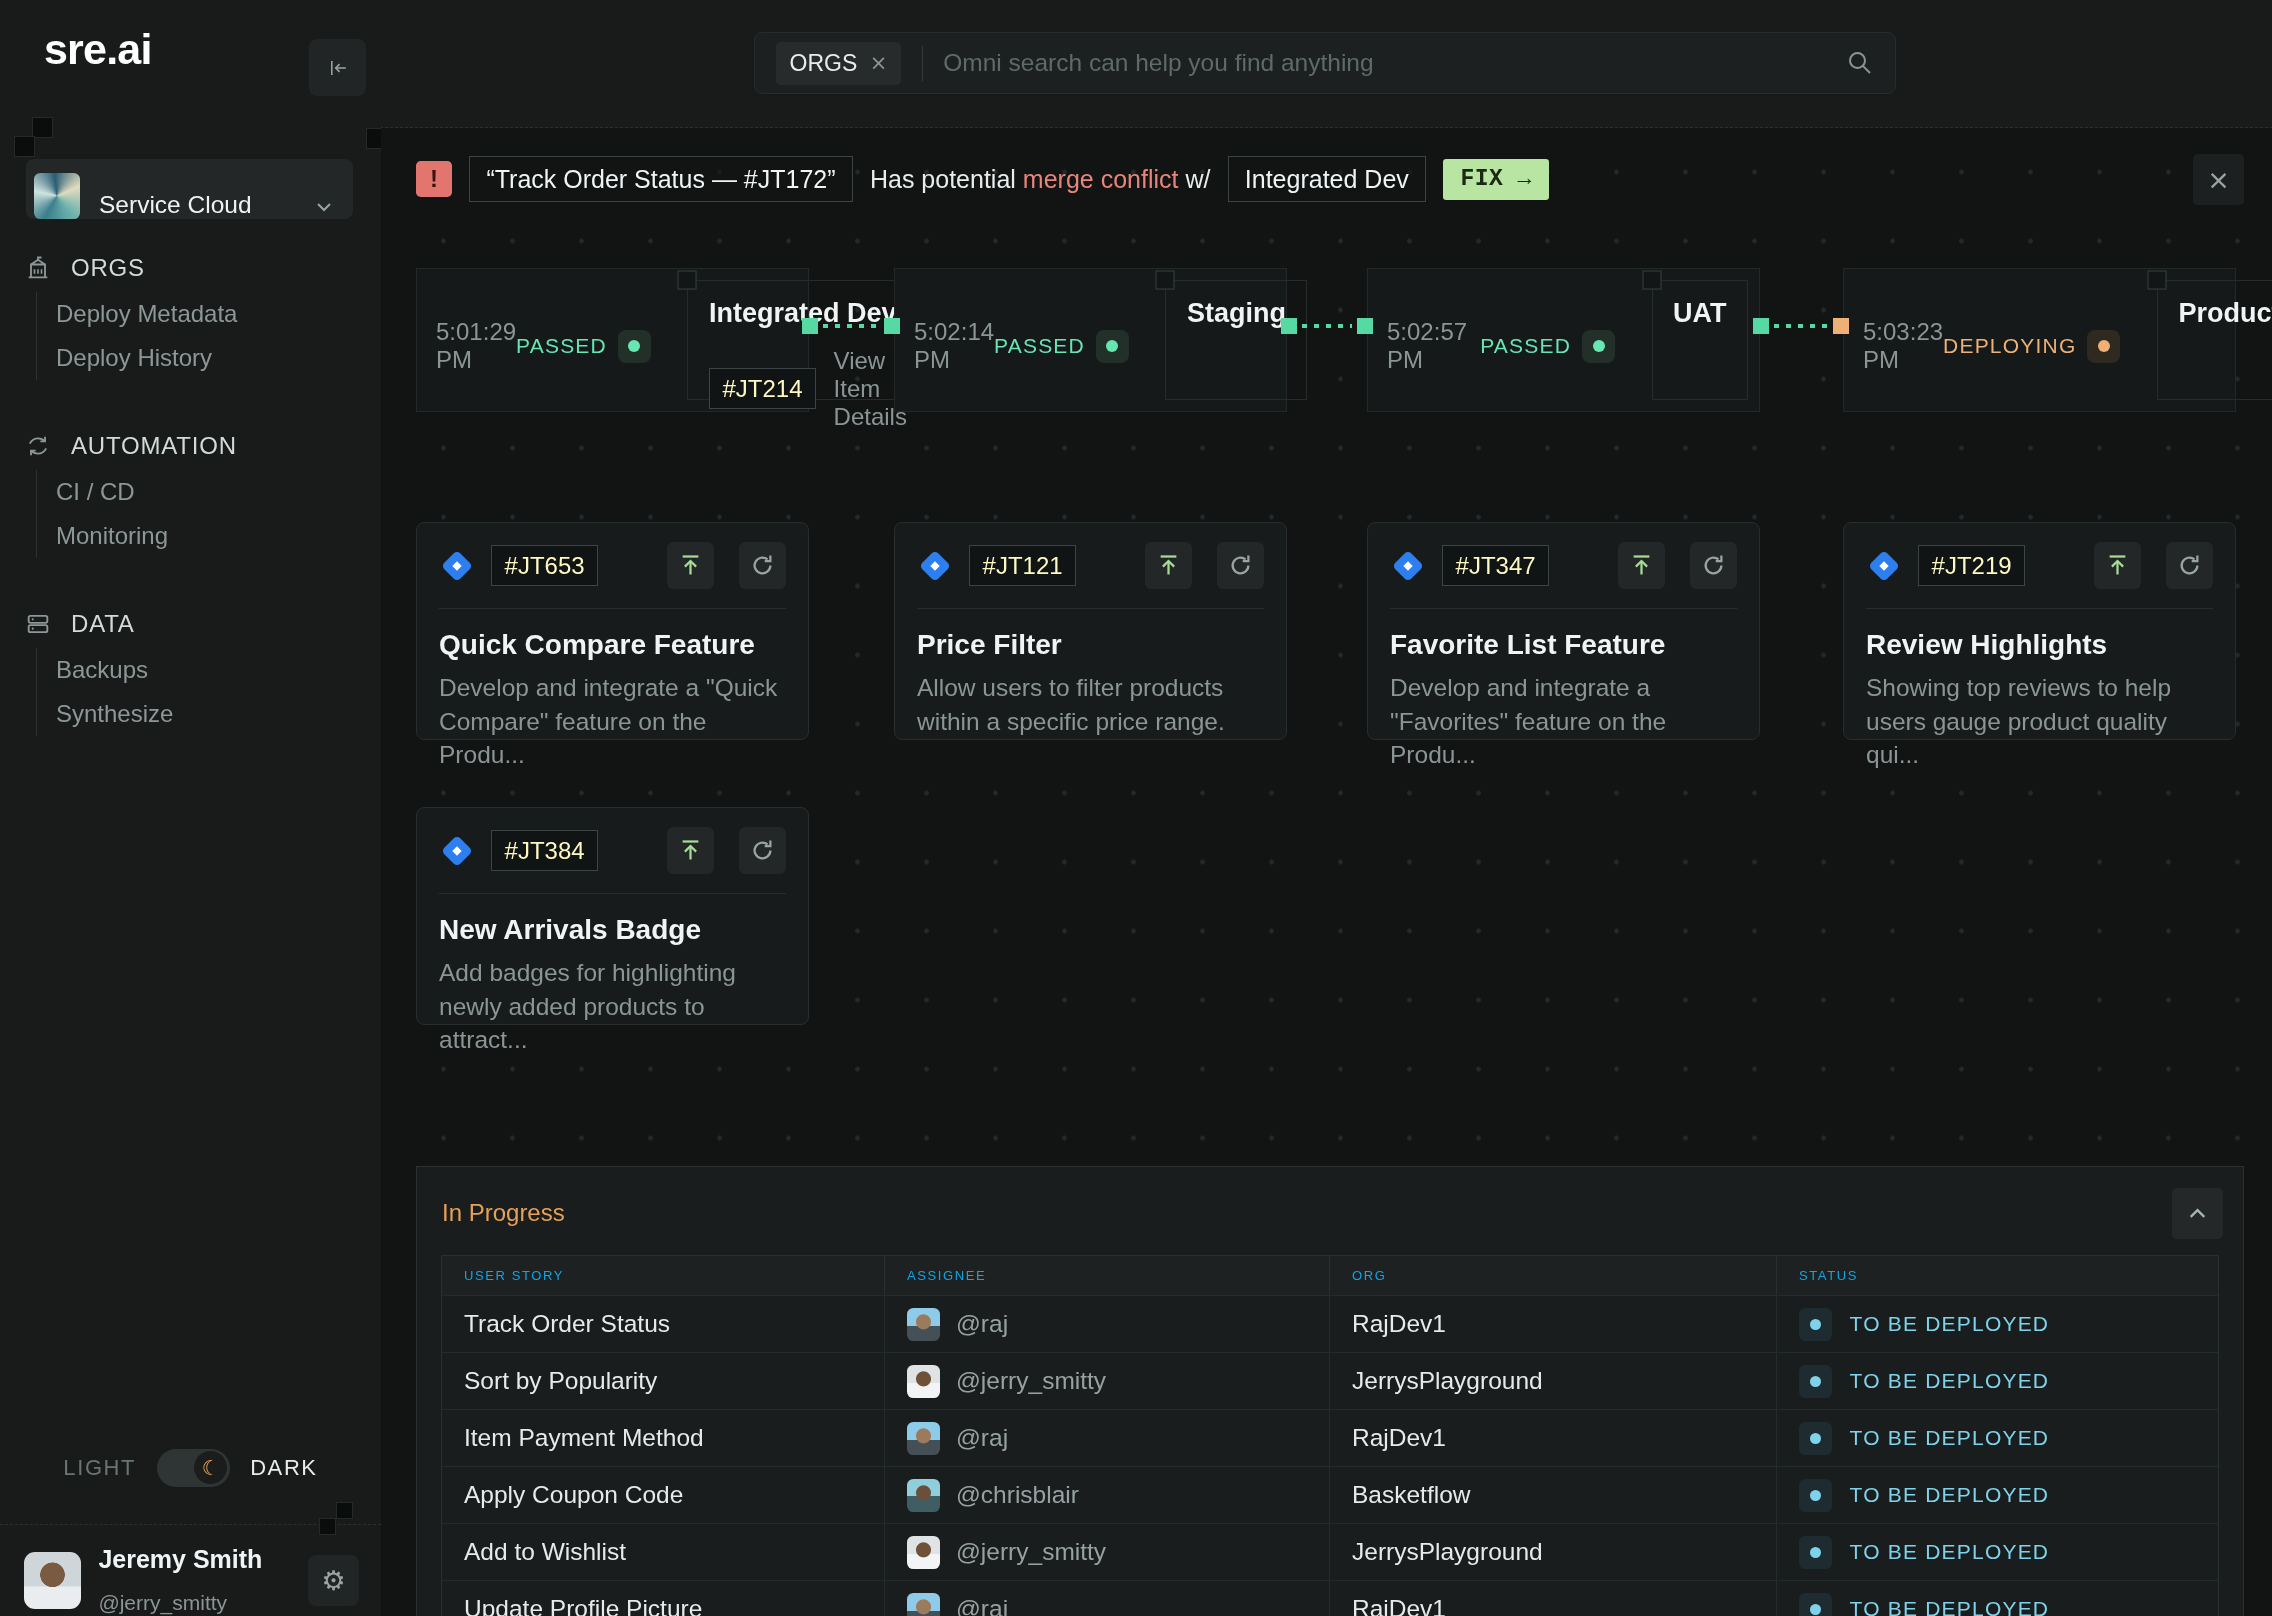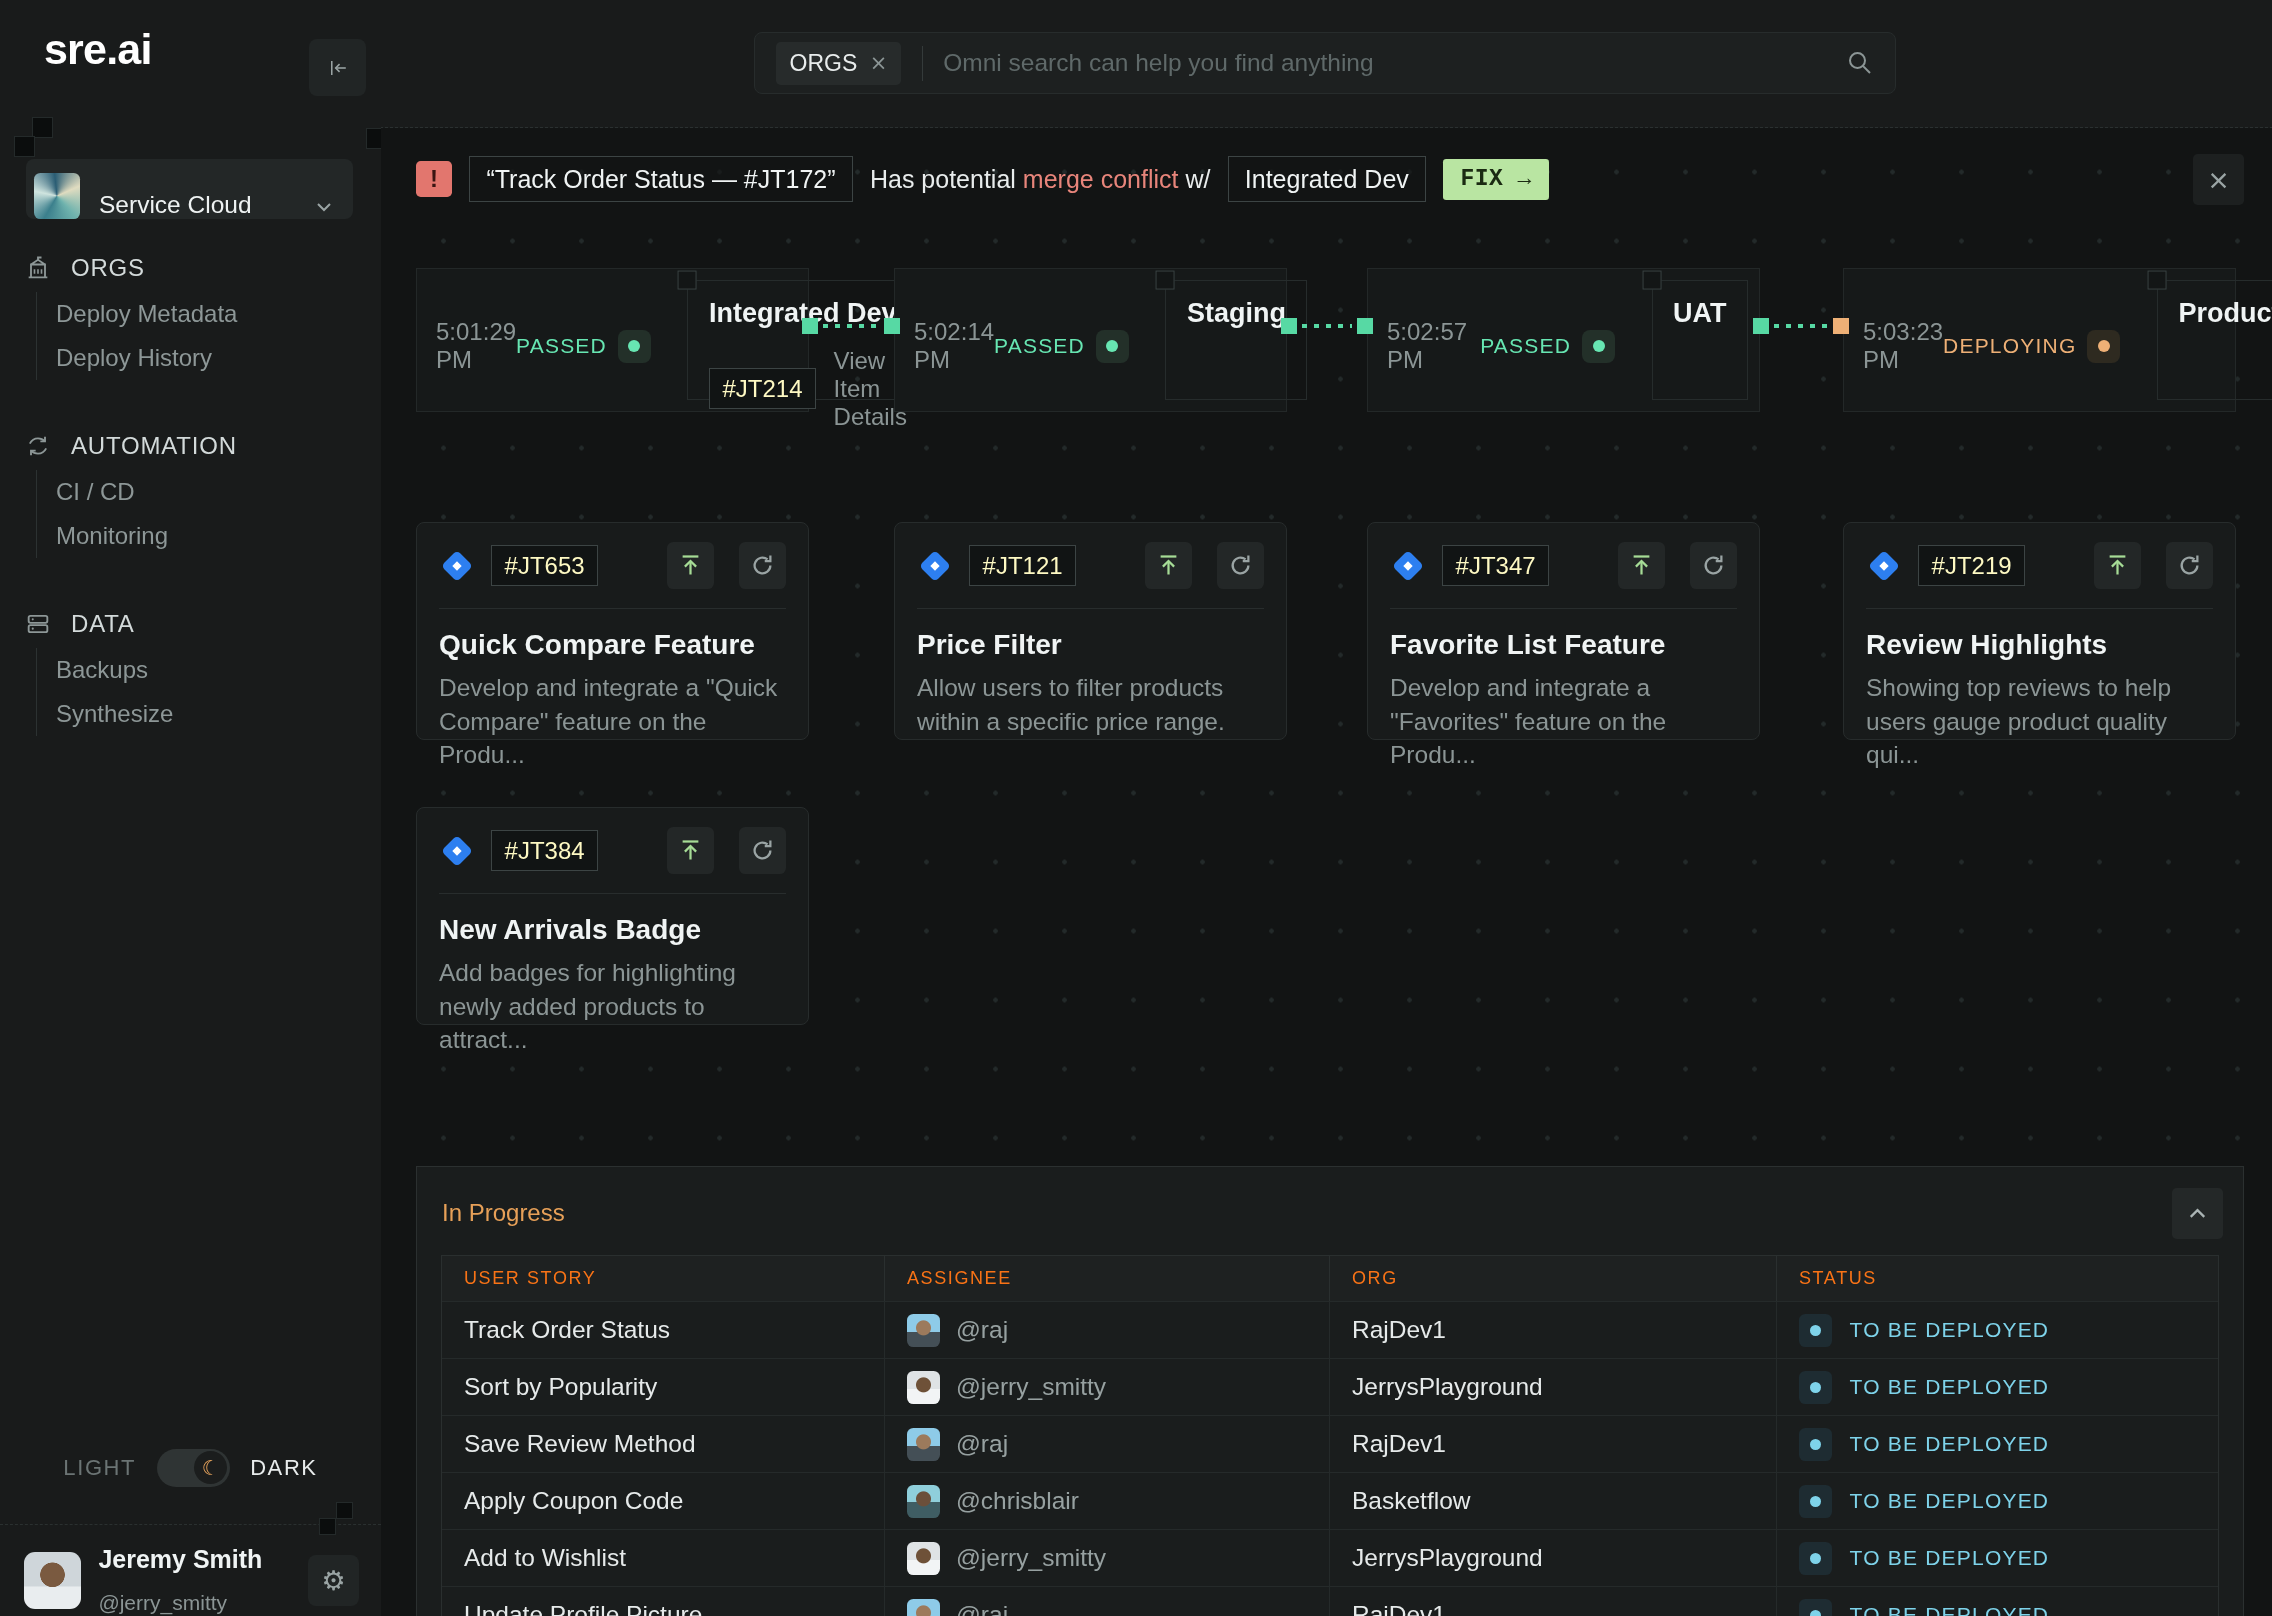--- a/index.html
+++ b/index.html
@@ -130,21 +130,21 @@
   .fdesc{margin-top:9.5px;font-size:24.5px;line-height:1.38;color:#8b9595;}
 
   
   .panel{position:absolute;left:35px;top:1038px;width:1828px;height:537px;background:#1a1d1d;
          border:0.8px solid #2b3030;}
   .ptitle{position:absolute;left:25px;top:32px;font-size:24px;color:#e7a058;}
   .pcollapse{position:absolute;right:20.5px;top:20.5px;width:51px;height:51px;background:#242828;
              border:none;border-radius:4.7px;display:flex;align-items:center;justify-content:center;}
   .ptable{position:absolute;left:24px;right:24px;top:88px;border:0.8px solid #2a2f2f;}
   .thead{display:grid;grid-template-columns:442px 445px 447px 1fr;background:#1e2121;}
-  .th{padding:12px 22px;font-size:18px;letter-spacing:1.6px;color:#f97316;}
+  .th{padding:12px 22px;font-size:13px;letter-spacing:1.6px;color:#0ea5e9;}
   .th + .th{border-left:0.8px solid #2a2f2f;}
   .trow{display:grid;grid-template-columns:442px 445px 447px 1fr;height:57px;border-top:0.8px solid #252a2a;}
   .td{display:flex;align-items:center;padding:0 22px;font-size:24.5px;color:#e6eaea;gap:16px;}
   .td + .td{border-left:0.8px solid #252a2a;}
   .at-handle{color:#97a1a1;}
   .stpill{width:33px;height:33px;border-radius:6.3px;background:#1e2c32;display:flex;align-items:center;
           justify-content:center;flex:0 0 33px;margin-right:1.6px;}
   .stdot{width:11px;height:11px;border-radius:50%;background:#7ed3ea;}
   .stlabel{color:#7ed3ea;font-size:21px;letter-spacing:1.2px;}
 
@@ -537,21 +537,21 @@
           <div class="td">JerrysPlayground</div>
           <div class="td">
             <span class="stpill">
                 <span class="stdot"></span>
               </span>
             <span class="stlabel">TO BE DEPLOYED</span>
           </div>
         </div>
 
         <div class="trow">
-          <div class="td">Save Review Method</div>
+          <div class="td">Item Payment Method</div>
           <div class="td">
             <span class="avatar" data-variant="raj"></span>
             <span class="at-handle">@raj</span>
           </div>
           <div class="td">RajDev1</div>
           <div class="td">
             <span class="stpill">
                 <span class="stdot"></span>
               </span>
             <span class="stlabel">TO BE DEPLOYED</span>

